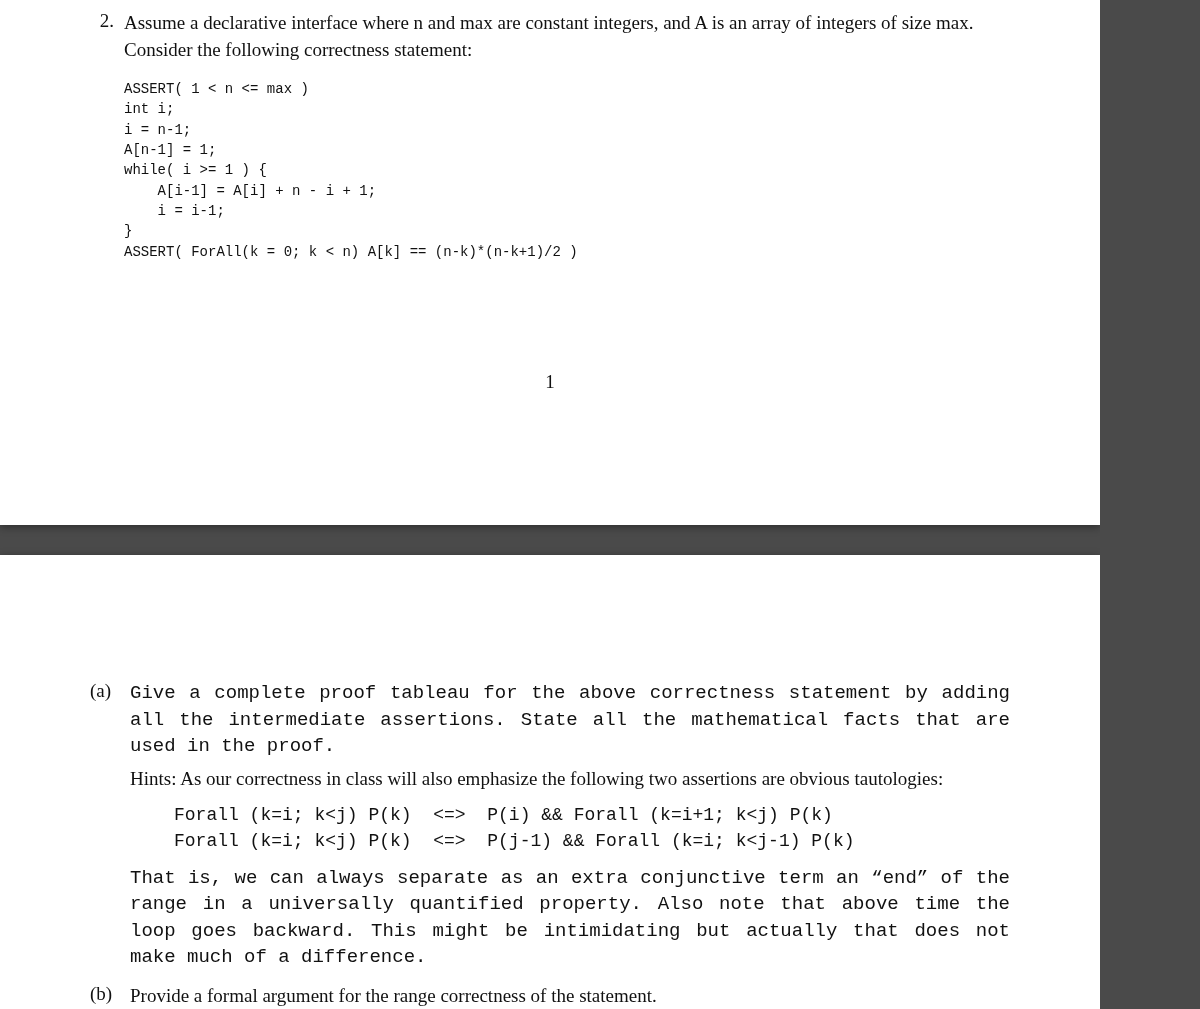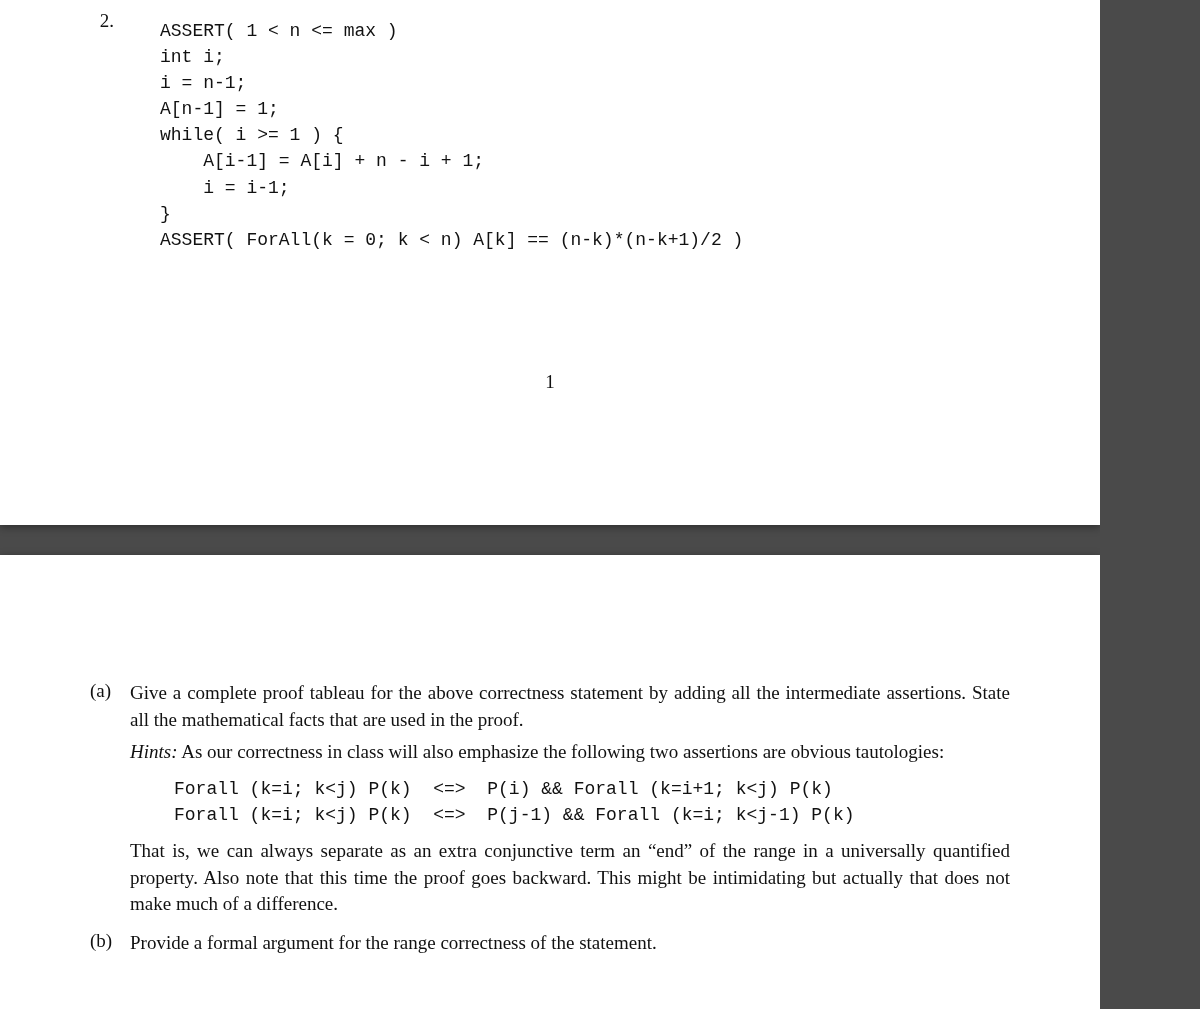--- a/index.html
+++ b/index.html
@@ -49,24 +49,23 @@
   .body {
     flex: 1;
     font-size: 19px;
     line-height: 1.4;
   }
   .intro {
     margin: 0 0 16px 0;
   }
   .codeblock {
     font-family: "Courier New", Courier, monospace;
-    font-size: 18px;
+    font-size: 14px;
     line-height: 1.45;
     white-space: pre;
-    margin-left: 36px;
     margin-top: 8px;
   }
   .pagenum {
     position: absolute;
     bottom: 132px;
     left: 0;
     width: 100%;
     text-align: center;
     font-size: 19px;
   }
@@ -85,23 +84,23 @@
   .subbody {
     flex: 1;
     font-size: 19px;
     line-height: 1.4;
   }
   .subbody p {
     margin: 0 0 6px 0;
   }
   .justify {
     text-align: justify;
+    font-family: Liberation Mono, monospace;
   }
   .hints {
-    font-style: italic;
   }
   .hints-rest {
     font-style: normal;
   }
   .codeblock2 {
     font-family: "Courier New", Courier, monospace;
     font-size: 18px;
     line-height: 1.45;
     white-space: pre;
     margin: 10px 0 10px 44px;
@@ -117,20 +116,21 @@
 </style>
 </head>
 <body>
 
 <div class="viewer">
 
   <div class="page page1">
     <div class="problem">
       <div class="num">2.</div>
       <div class="body">
+        <p class="intro">Assume a declarative interface where n and max are constant integers, and A is an array of integers of size max. Consider the following correctness statement:</p>
         <div class="codeblock">ASSERT( 1 &lt; n &lt;= max )
 int i;
 i = n-1;
 A[n-1] = 1;
 while( i &gt;= 1 ) {
     A[i-1] = A[i] + n - i + 1;
     i = i-1;
 }
 ASSERT( ForAll(k = 0; k &lt; n) A[k] == (n-k)*(n-k+1)/2 )</div>
       </div>
@@ -143,21 +143,21 @@
 
       <div class="subitem">
         <div class="sublabel">(a)</div>
         <div class="subbody">
           <p class="justify">Give a complete proof tableau for the above correctness statement by adding all the intermediate assertions. State all the mathematical facts that are used in the proof.</p>
           <p>
             <span class="hints">Hints:</span><span class="hints-rest"> As our correctness in class will also emphasize the following two assertions are obvious tautologies:</span>
           </p>
           <div class="codeblock2">Forall (k=i; k&lt;j) P(k)  &lt;=&gt;  P(i) &amp;&amp; Forall (k=i+1; k&lt;j) P(k)
 Forall (k=i; k&lt;j) P(k)  &lt;=&gt;  P(j-1) &amp;&amp; Forall (k=i; k&lt;j-1) P(k)</div>
-          <p class="justify">That is, we can always separate as an extra conjunctive term an “end” of the range in a universally quantified property. Also note that this time the proof goes backward. This might be intimidating but actually that does not make much of a difference.</p>
+          <p class="justify">That is, we can always separate as an extra conjunctive term an “end” of the range in a universally quantified property. Also note that above time the loop goes backward. This might be intimidating but actually that does not make much of a difference.</p>
         </div>
       </div>
 
       <div class="subitem">
         <div class="sublabel">(b)</div>
         <div class="subbody">
           <p>Provide a formal argument for the range correctness of the statement.</p>
         </div>
       </div>
 

